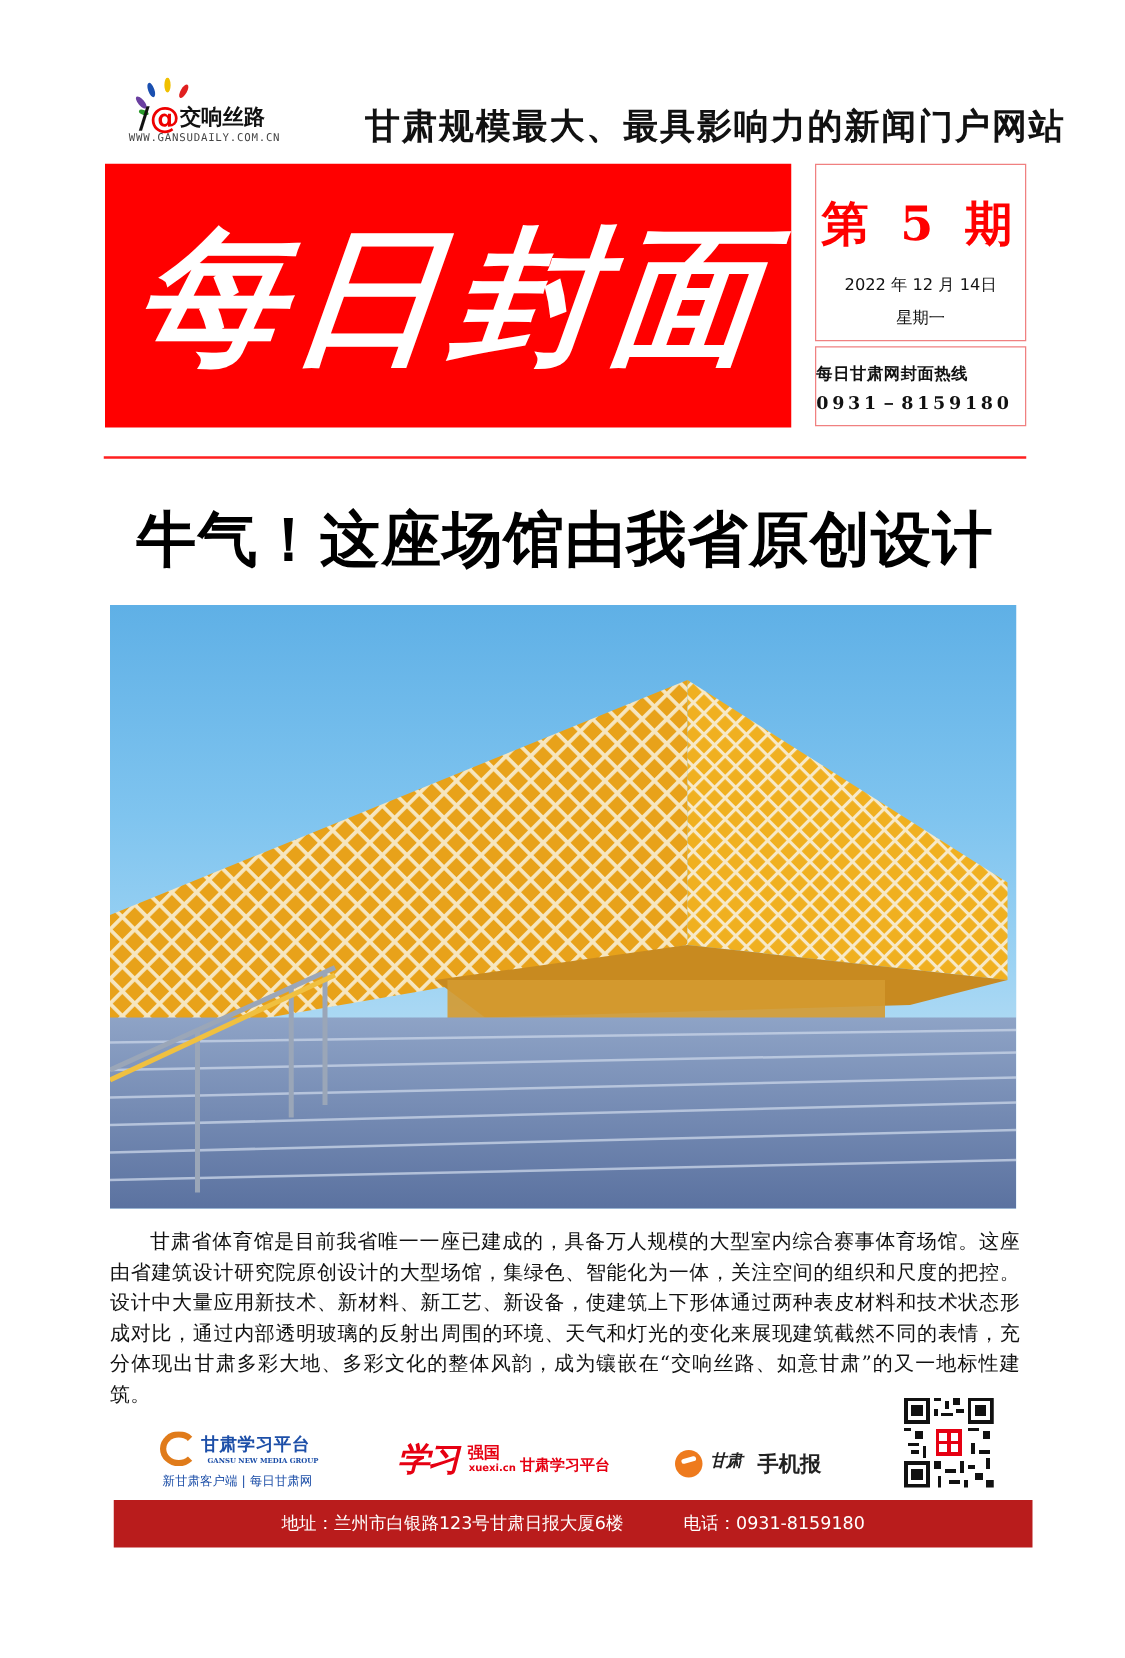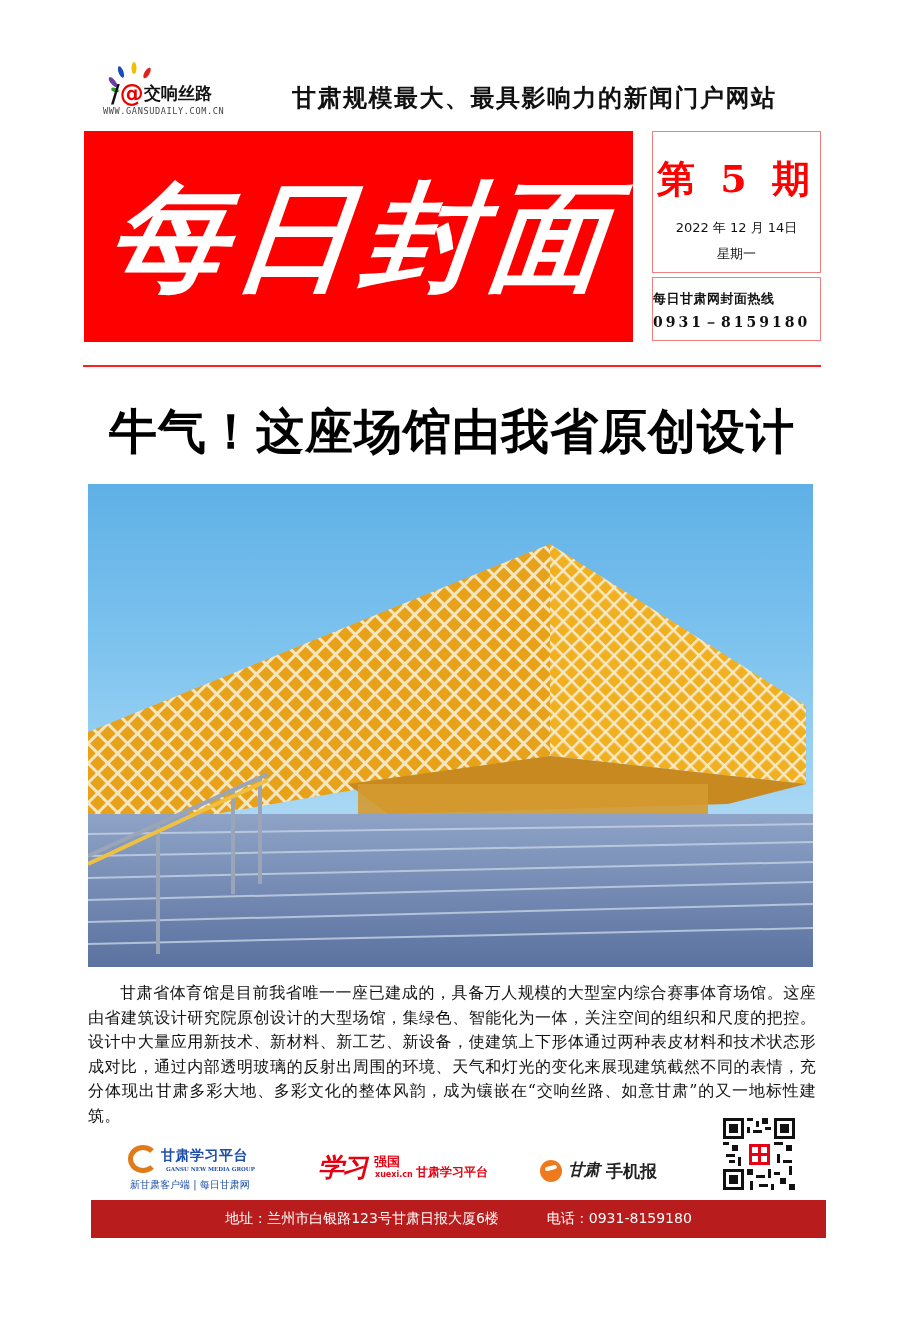--- a/index.html
+++ b/index.html
@@ -7,21 +7,21 @@
   body { position: relative; font-family: "DejaVu Serif", "Liberation Serif", serif; color: #000; }
 
   
   .site-logo { position: absolute; left: 97px; top: 62px; width: 160px; height: 60px; }
   .site-logo .rays { position: absolute; left: 10px; top: 0; width: 60px; height: 30px; }
   .site-logo .at { position: absolute; left: 14px; top: 18px; font-family: "DejaVu Sans", sans-serif; font-size: 24px; font-weight: bold; color: #111; }
   .site-logo .at span { color: #e00; }
   .site-logo .brand { position: absolute; left: 47px; top: 20px; font-family: "DejaVu Sans", sans-serif; font-size: 17px; font-weight: bold; color: #111; letter-spacing: 0px; }
   .site-logo .url { position: absolute; left: 6px; top: 44px; font-family: "DejaVu Sans Mono", monospace; font-size: 8.6px; color: #444; letter-spacing: 0.6px; }
 
-  .slogan { position: absolute; left: 292px; top: 82px; font-size: 24px; font-weight: bold; letter-spacing: 1.5px; color: #111; white-space: nowrap; text-align: right; }
+  .slogan { position: absolute; left: 292px; top: 82px; font-size: 28px; font-weight: bold; letter-spacing: 1.5px; color: #111; white-space: nowrap; text-align: right; }
 
   
   .masthead { position: absolute; left: 84px; top: 131px; width: 549px; height: 211px; background: #ff0000; display: flex; align-items: center; justify-content: space-around; padding: 0 22px; }
   .masthead .mchar { color: #fff; font-family: "DejaVu Serif", serif; font-size: 118px; font-weight: bold; line-height: 1; font-style: italic; transform: skewX(-6deg); }
 
   .issue-box { position: absolute; left: 652px; top: 131px; width: 169px; height: 142px; border: 1px solid #f08080; text-align: center; }
   .issue-box .issue { margin-top: 22px; font-size: 38px; font-weight: bold; color: #ff0000; letter-spacing: 6px; }
   .issue-box .date { margin-top: 14px; font-family: "DejaVu Sans", sans-serif; font-size: 13px; color: #111; }
   .issue-box .weekday { margin-top: 8px; font-family: "DejaVu Sans", sans-serif; font-size: 13px; color: #111; }
 
@@ -51,21 +51,21 @@
 
   .xuexi { position: absolute; left: 318px; top: 1150px; width: 190px; height: 40px; }
   .xuexi .xx { position: absolute; left: 0; top: 0; font-family: "DejaVu Serif", serif; font-style: italic; font-size: 26px; font-weight: bold; color: #e60012; letter-spacing: -2px; }
   .xuexi .qg { position: absolute; left: 56px; top: 3px; font-family: Liberation Mono, monospace; font-size: 13px; font-weight: bold; color: #e60012; }
   .xuexi .dom { position: absolute; left: 57px; top: 20px; font-family: "DejaVu Sans", sans-serif; font-size: 8px; color: #e60012; font-weight: bold; }
   .xuexi .plat { position: absolute; left: 98px; top: 14px; font-family: "DejaVu Sans", sans-serif; font-size: 12px; color: #e60012; font-weight: bold; white-space: nowrap; }
 
   .gansu-mobile { position: absolute; left: 540px; top: 1158px; width: 150px; height: 30px; }
   .gansu-mobile .s-icon { position: absolute; left: 0; top: 2px; width: 22px; height: 22px; border-radius: 50%; background: #ee7a1d; }
   .gansu-mobile .s-icon::after { content: ""; position: absolute; left: 5px; top: 6px; width: 12px; height: 4px; background: #fff; border-radius: 2px; transform: rotate(-15deg); }
-  .gansu-mobile .gs { position: absolute; left: 28px; top: 2px; font-family: "DejaVu Serif", serif; font-style: italic; font-weight: bold; font-size: 16px; color: #222; }
+  .gansu-mobile .gs { position: absolute; left: 28px; top: 2px; font-family: "DejaVu Serif", serif; font-style: italic; font-weight: bold; font-size: 13px; color: #222; }
   .gansu-mobile .sj { position: absolute; left: 66px; top: 2px; font-family: "DejaVu Sans", sans-serif; font-weight: bold; font-size: 17px; color: #222; }
 
   .qr { position: absolute; left: 723px; top: 1118px; width: 72px; height: 72px; }
 
   
   .address-bar { position: absolute; left: 91px; top: 1200px; width: 735px; height: 38px; background: #b91c1c; color: #fff; font-family: "DejaVu Sans", sans-serif; font-size: 14px; display: flex; align-items: center; justify-content: center; gap: 48px; }
 </style>
 </head>
 <body>
 

